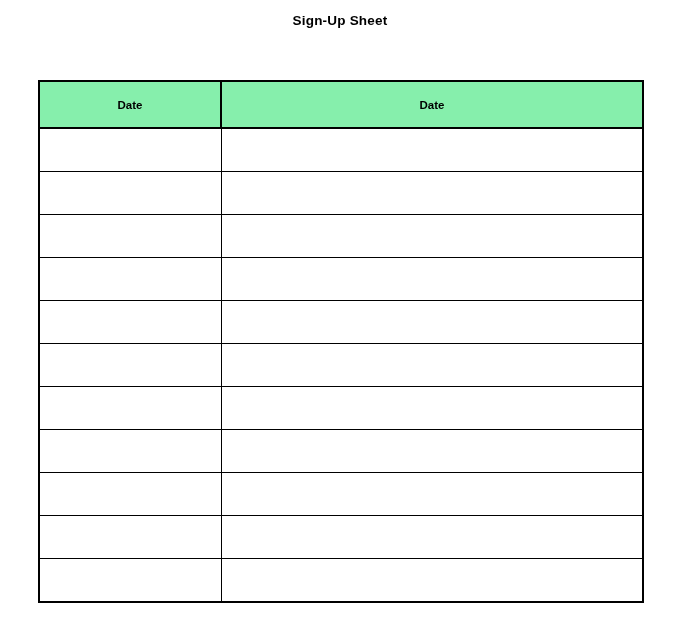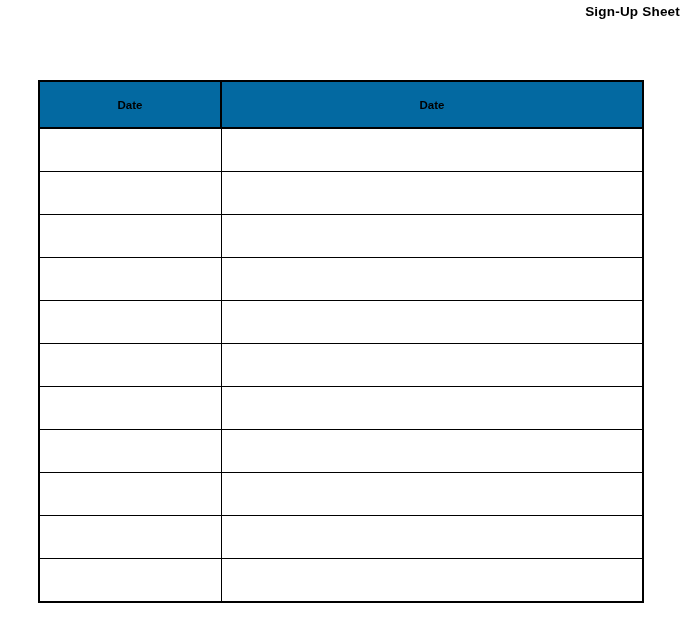--- a/index.html
+++ b/index.html
@@ -16,24 +16,24 @@
   }
   .page {
     position: relative;
     width: 680px;
     height: 632px;
     box-sizing: border-box;
     background: #ffffff;
   }
   .doc-title {
     position: absolute;
-    top: 4px;
+    top: 13px;
     left: 0;
     width: 680px;
-    text-align: right;
+    text-align: center;
     font-size: 13.5px;
     font-weight: bold;
     letter-spacing: 0.2px;
   }
   .sheet-table {
     position: absolute;
     top: 80px;
     left: 38px;
     width: 604px;
     border-collapse: collapse;
@@ -43,21 +43,21 @@
   .sheet-table col.col-name { width: 422px; }
 
   .sheet-table th {
     height: 45px;
     border: 2px solid #000000;
     font-size: 11.5px;
     font-weight: bold;
     text-align: center;
     vertical-align: middle;
     padding: 0;
-    background: #0369a1;
+    background: #86efac;
   }
   .sheet-table td {
     height: 42px;
     border: 1px solid #000000;
     border-left-width: 2px;
     border-right-width: 2px;
     padding: 0 6px;
     font-size: 11.5px;
     vertical-align: middle;
     background: #ffffff;

